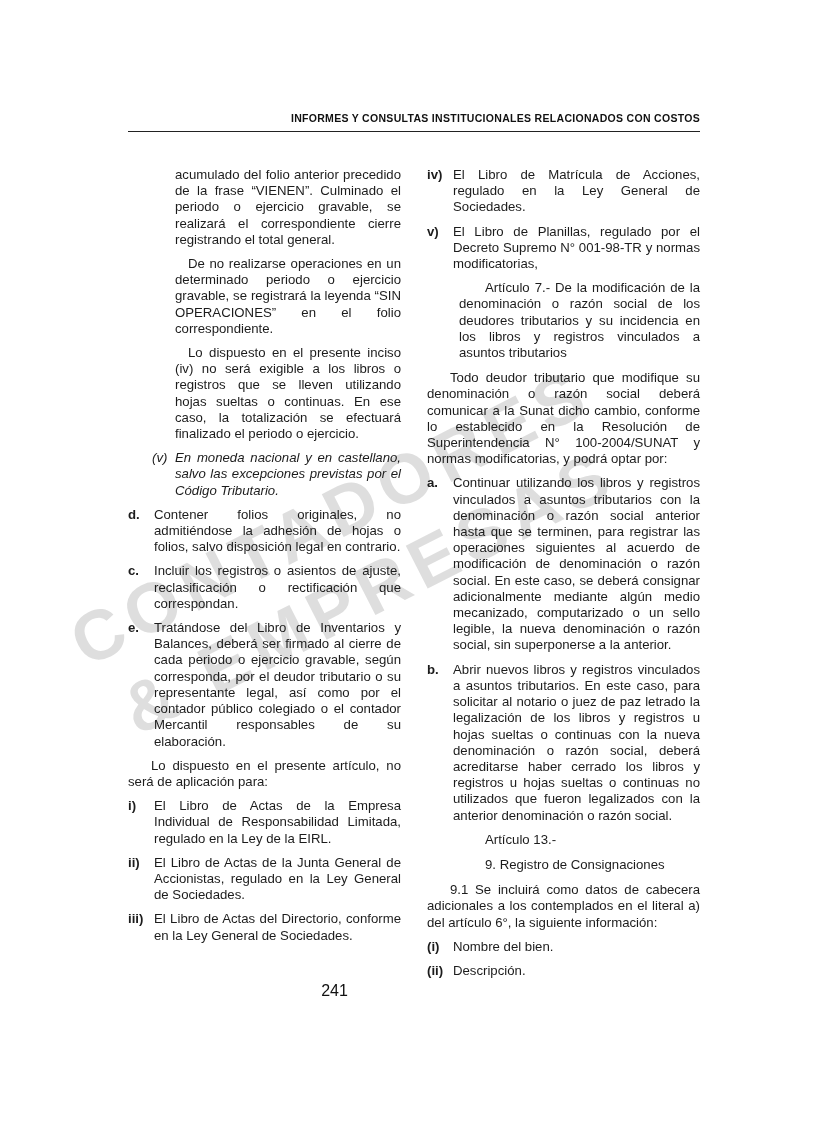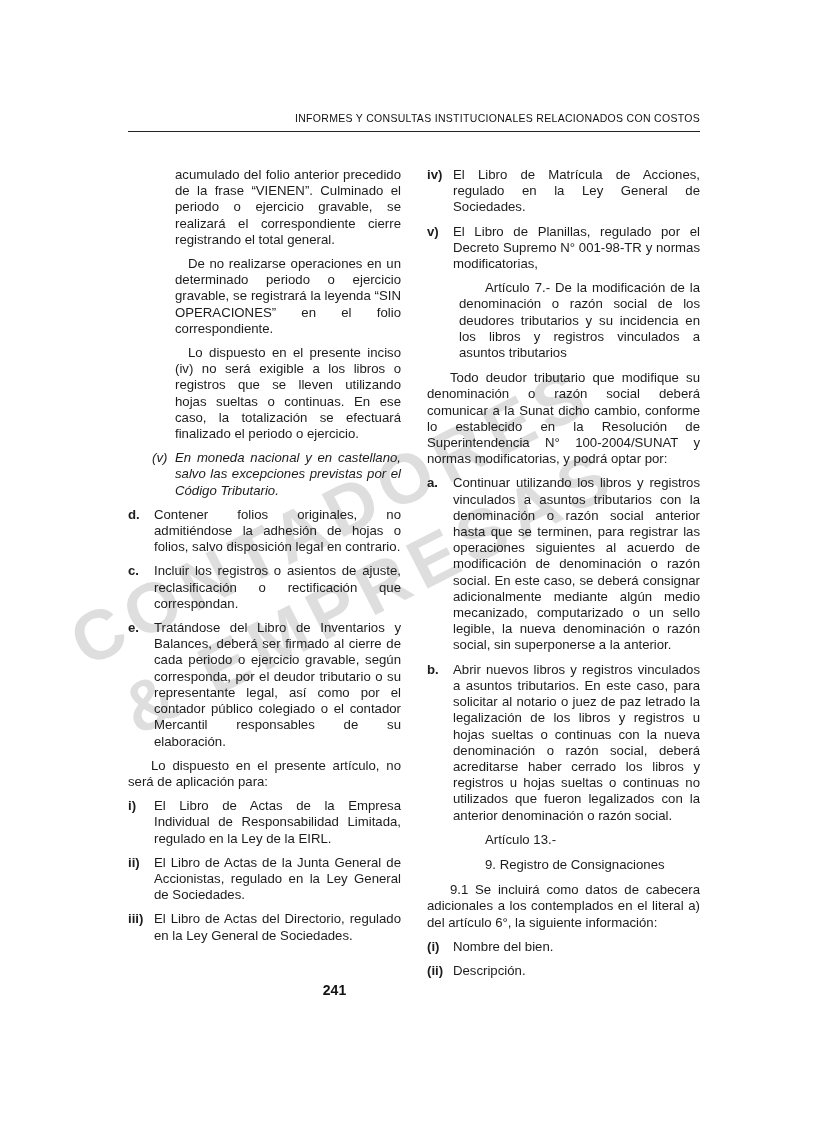--- a/index.html
+++ b/index.html
@@ -32,21 +32,21 @@
     pointer-events: none;
     user-select: none;
   }
   .running-header {
     position: absolute;
     top: 112px;
     left: 128px;
     width: 572px;
     text-align: right;
     font-size: 10.5px;
-    font-weight: 400;
+    font-weight: 700;
     letter-spacing: 0.3px;
     color: #111;
     z-index: 2;
   }
   .header-rule {
     position: absolute;
     top: 131px;
     left: 128px;
     width: 572px;
     height: 0;
@@ -90,22 +90,22 @@
     text-indent: 0;
   }
   .item  > .marker { width: 26px; font-weight: bold; }
   .item2 > .marker { width: 23px; }
   .page-number {
     position: absolute;
     top: 982px;
     left: 0;
     width: 669px;
     text-align: center;
-    font-size: 14px;
-    font-weight: 700;
+    font-size: 16px;
+    font-weight: 400;
     color: #111;
     z-index: 2;
   }
 </style>
 </head>
 <body>
 
 <div class="page">
 
   <div class="watermark">
@@ -121,21 +121,21 @@
         <div class="block sub">acumulado del folio anterior precedido de la frase “VIENEN”. Culminado el periodo o ejercicio gravable, se realizará el correspondiente cierre registrando el total general.</div>
         <div class="block subind">De no realizarse operaciones en un determinado periodo o ejercicio gravable, se registrará la leyenda “SIN OPERACIONES” en el folio correspondiente.</div>
         <div class="block subind">Lo dispuesto en el presente inciso (iv) no será exigible a los libros o registros que se lleven utilizando hojas sueltas o continuas. En ese caso, la totalización se efectuará finalizado el periodo o ejercicio.</div>
         <div class="block item2"><span class="marker">(v)</span><span>En moneda nacional y en castellano, salvo las excepciones previstas por el Código Tributario.</span></div>
         <div class="block item"><span class="marker">d.</span><span>Contener folios originales, no admitiéndose la adhesión de hojas o folios, salvo disposición legal en contrario.</span></div>
         <div class="block item"><span class="marker">c.</span><span>Incluir los registros o asientos de ajuste, reclasificación o rectificación que correspondan.</span></div>
         <div class="block item"><span class="marker">e.</span><span>Tratándose del Libro de Inventarios y Balances, deberá ser firmado al cierre de cada periodo o ejercicio gravable, según corresponda, por el deudor tributario o su representante legal, así como por el contador público colegiado o el contador Mercantil responsables de su elaboración.</span></div>
         <div class="block para">Lo dispuesto en el presente artículo, no será de aplicación para:</div>
         <div class="block item"><span class="marker">i)</span><span>El Libro de Actas de la Empresa Individual de Responsabilidad Limitada, regulado en la Ley de la EIRL.</span></div>
         <div class="block item"><span class="marker">ii)</span><span>El Libro de Actas de la Junta General de Accionistas, regulado en la Ley General de Sociedades.</span></div>
-        <div class="block item"><span class="marker">iii)</span><span>El Libro de Actas del Directorio, regulado en la Ley General de Sociedades.</span></div>
+        <div class="block item"><span class="marker">iii)</span><span>El Libro de Actas del Directorio, conforme en la Ley General de Sociedades.</span></div>
       </div>
     <div class="col">
         <div class="block item"><span class="marker">iv)</span><span>El Libro de Matrícula de Acciones, regulado en la Ley General de Sociedades.</span></div>
         <div class="block item"><span class="marker">v)</span><span>El Libro de Planillas, regulado por el Decreto Supremo N° 001-98-TR y normas modificatorias,</span></div>
         <div class="block heading">Artículo 7.- De la modificación de la denominación o razón social de los deudores tributarios y su incidencia en los libros y registros vinculados a asuntos tributarios</div>
         <div class="block para">Todo deudor tributario que modifique su denominación o razón social deberá comunicar a la Sunat dicho cambio, conforme lo establecido en la Resolución de Superintendencia N° 100-2004/SUNAT y normas modificatorias, y podrá optar por:</div>
         <div class="block item"><span class="marker">a.</span><span>Continuar utilizando los libros y registros vinculados a asuntos tributarios con la denominación o razón social anterior hasta que se terminen, para registrar las operaciones siguientes al acuerdo de modificación de denominación o razón social. En este caso, se deberá consignar adicionalmente mediante algún medio mecanizado, computarizado o un sello legible, la nueva denominación o razón social, sin superponerse a la anterior.</span></div>
         <div class="block item"><span class="marker">b.</span><span>Abrir nuevos libros y registros vinculados a asuntos tributarios. En este caso, para solicitar al notario o juez de paz letrado la legalización de los libros y registros u hojas sueltas o continuas con la nueva denominación o razón social, deberá acreditarse haber cerrado los libros y registros u hojas sueltas o continuas no utilizados que fueron legalizados con la anterior denominación o razón social.</span></div>
         <div class="block heading">Artículo 13.-</div>
         <div class="block heading">9. Registro de Consignaciones</div>

